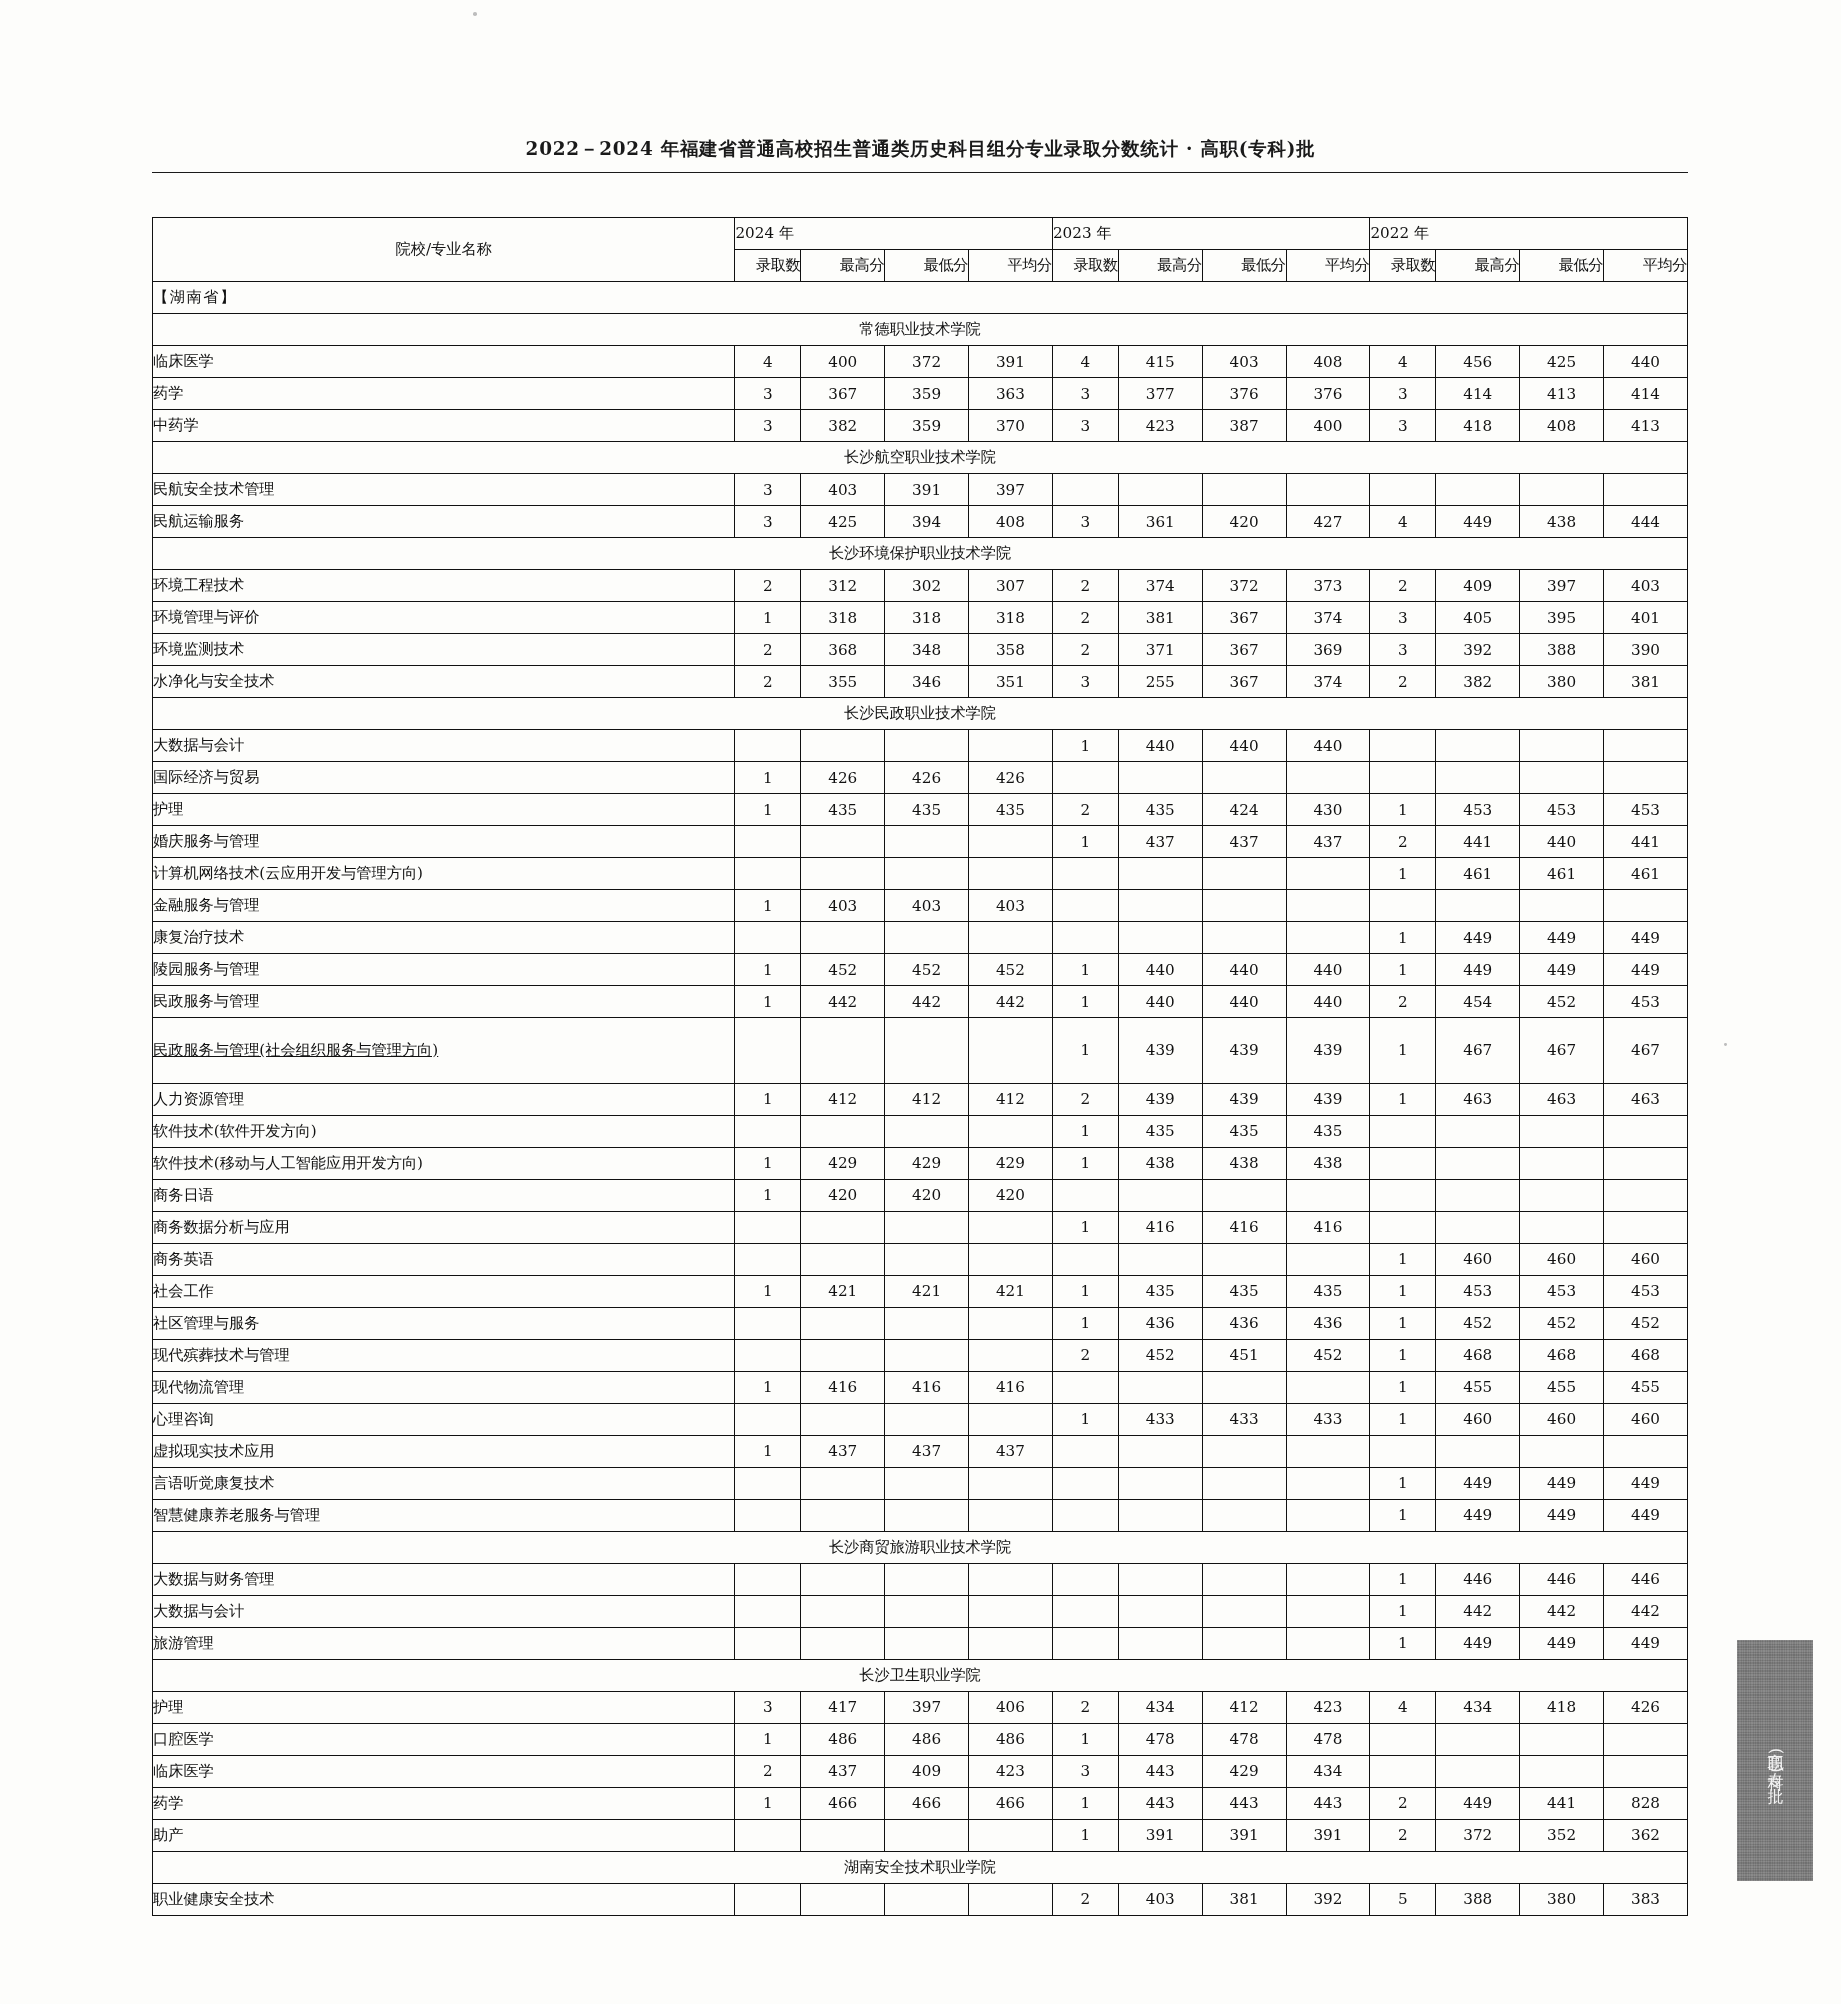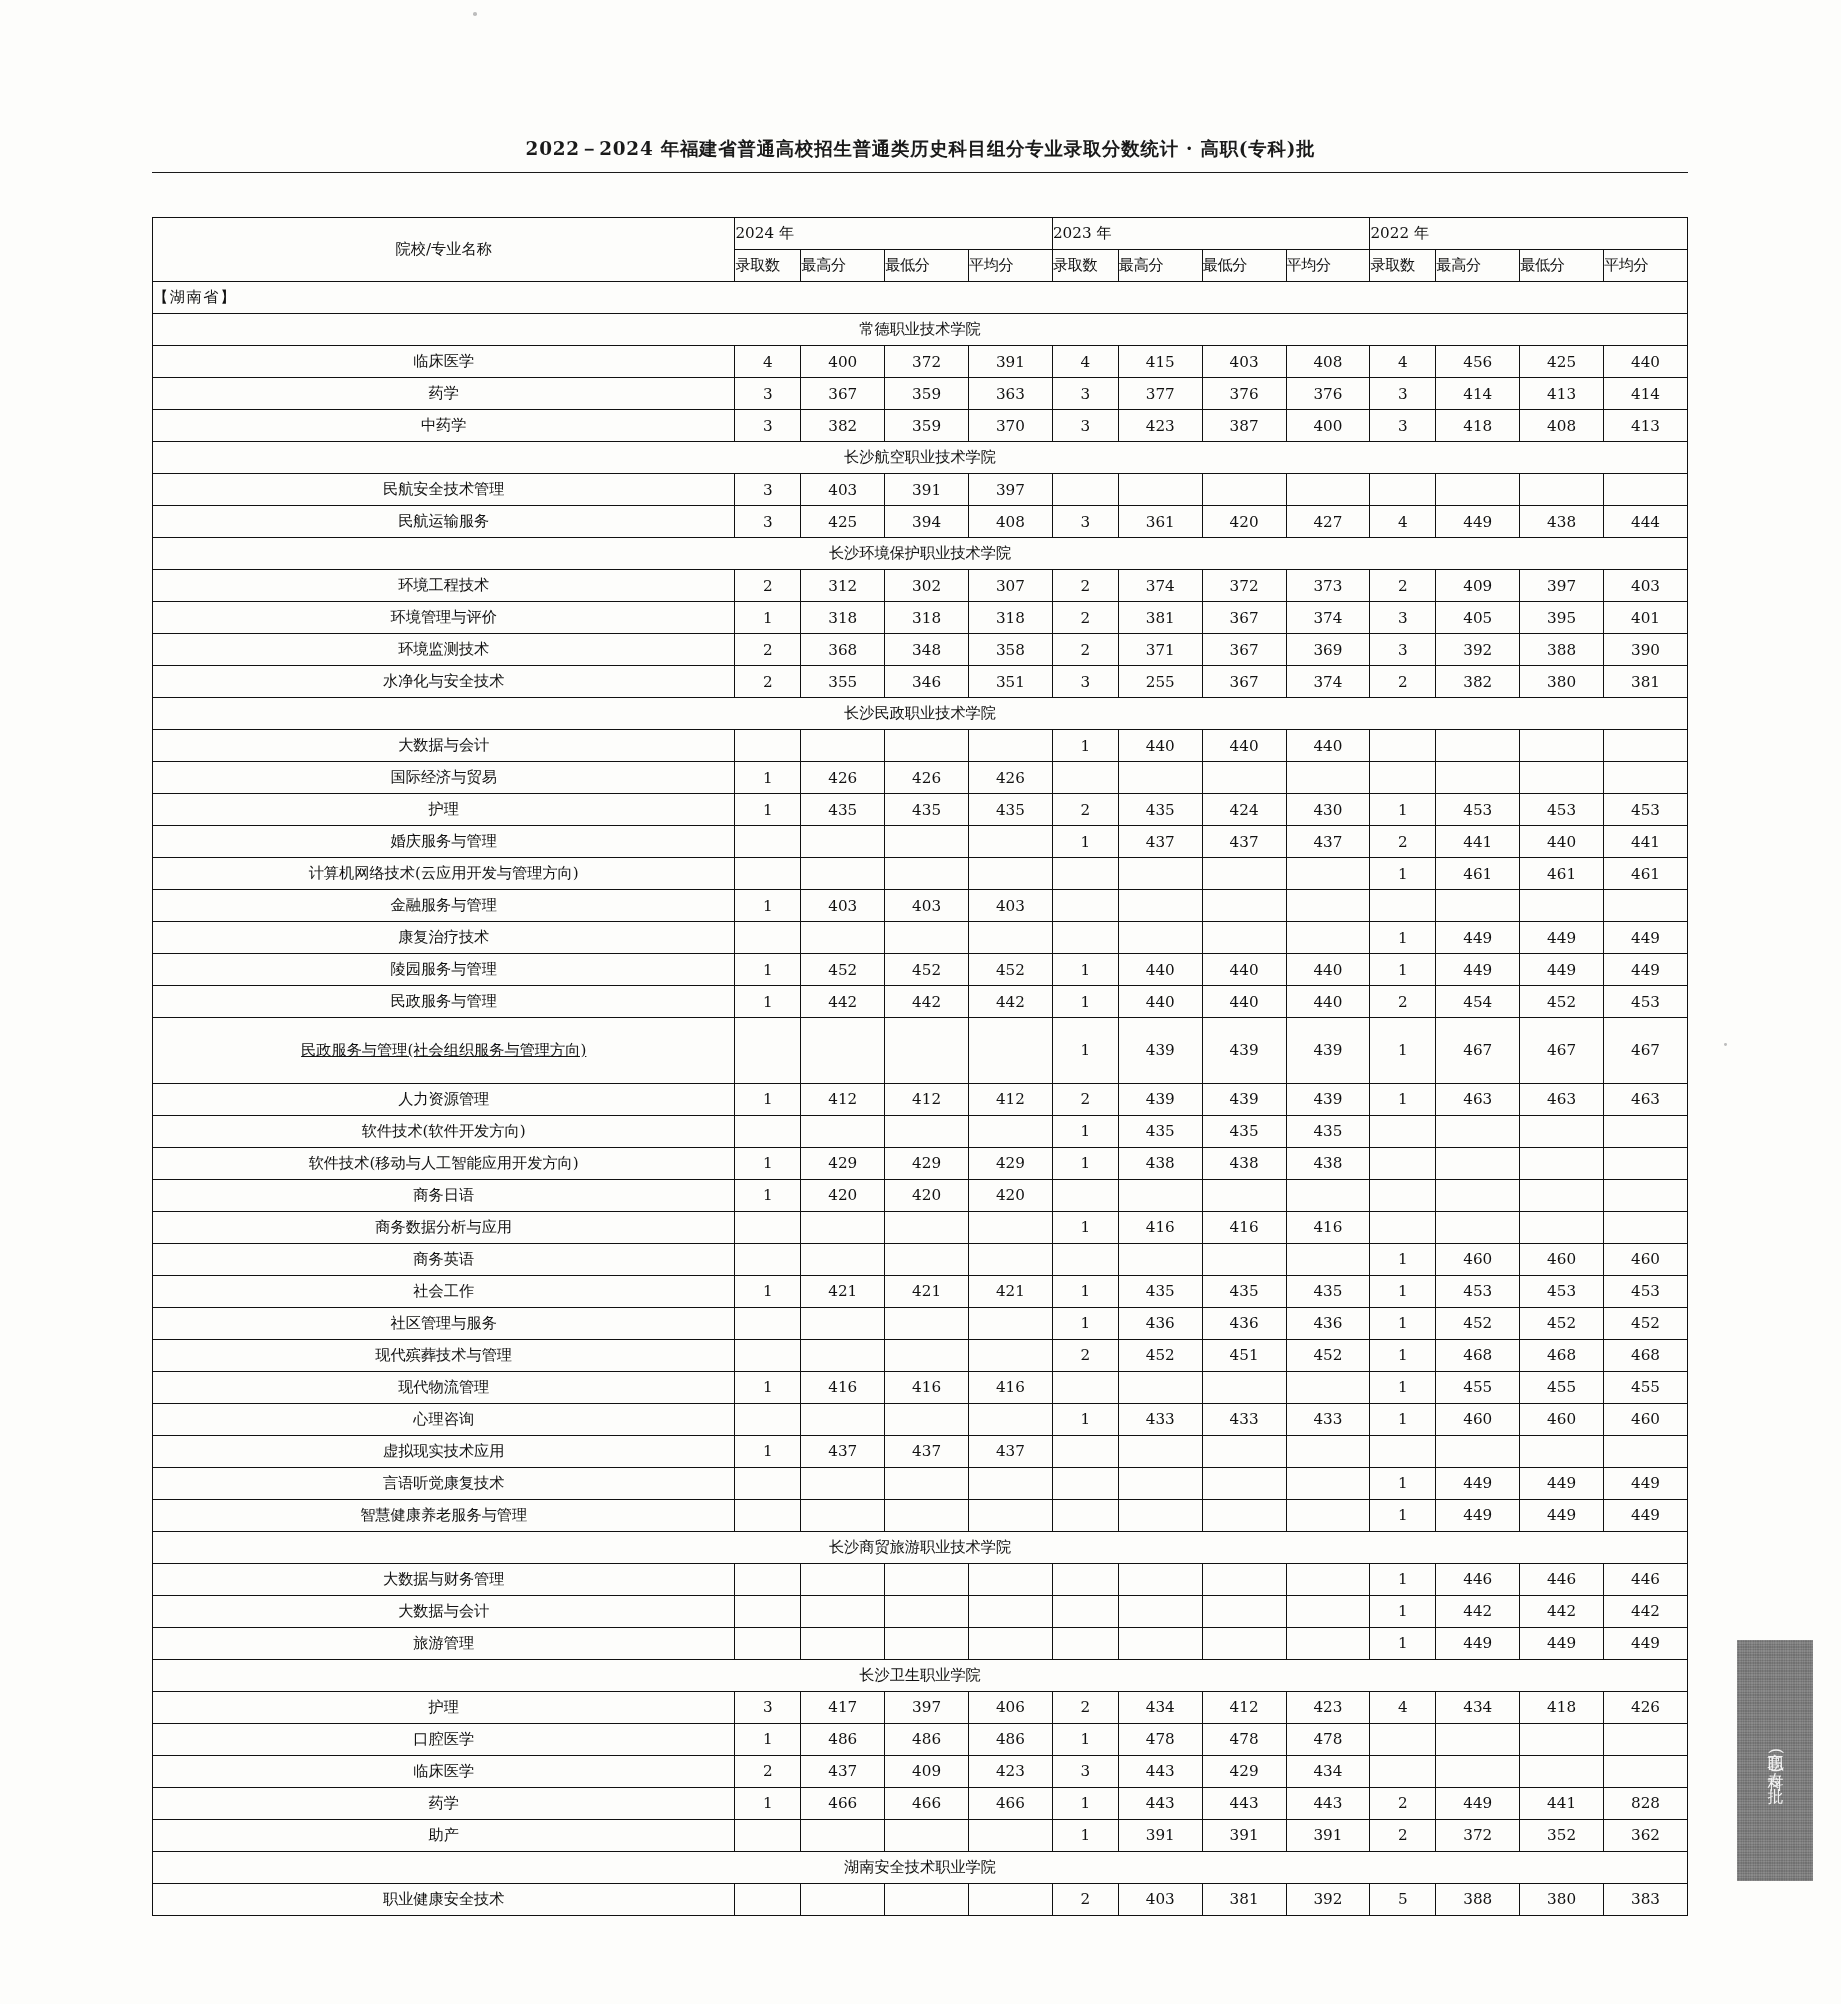--- a/index.html
+++ b/index.html
@@ -65,21 +65,21 @@
   col.c-name { width: 521px; }
   col.c-num  { width: 59px; }
   col.c-sc   { width: 75px; }
 
   .th-year {
     text-align: left;
     font-size: 16px;
     height: 29px;
   }
   .th-sub {
-    text-align: left;
+    text-align: right;
     font-size: 14.4px;
     height: 29px;
     letter-spacing: -0.4px;
   }
   .th-name {
     text-align: center;
     font-size: 16px;
   }
   .province-row td {
     text-align: left;
@@ -91,21 +91,21 @@
   .school-row td {
     font-size: 16px;
     font-weight: 700;
     padding-left: 11.2px;
     height: 33px;
     text-align: center;
   }
   .major-name {
     padding-left: 19px;
     font-size: 15.2px;
-    text-align: center;
+    text-align: left;
     line-height: 1.25;
   }
   .major-name.two-line {
     height: 60px;
     padding-top: 2.4px;
     padding-bottom: 2.4px;
     text-decoration: underline;
   }
   .num {
     text-align: center;

